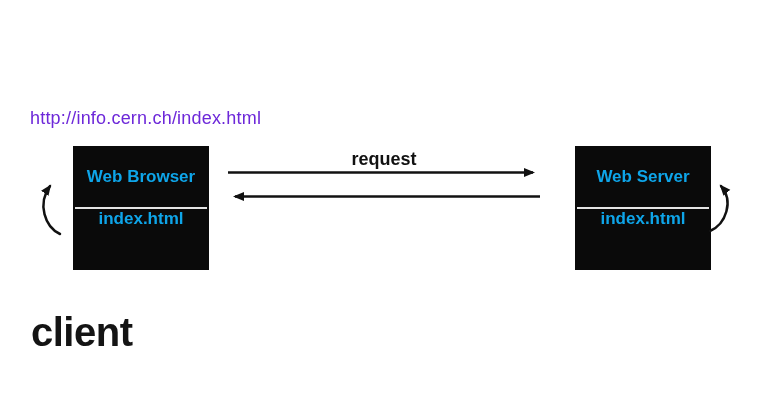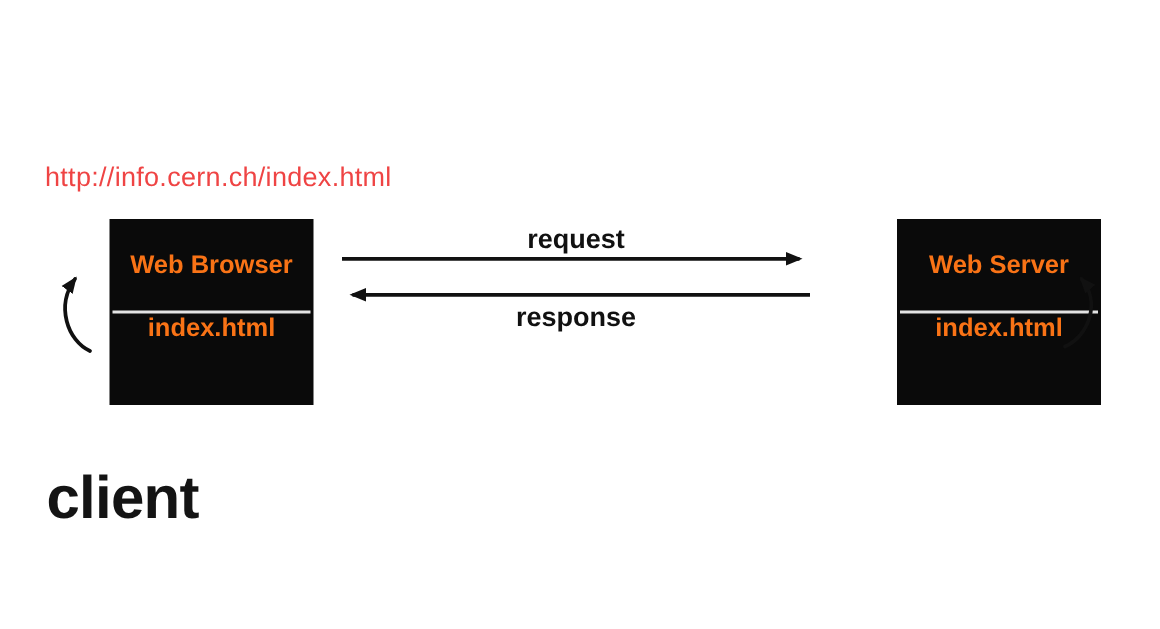--- a/index.html
+++ b/index.html
@@ -10,21 +10,21 @@
   }
   .canvas {
     position: relative;
     width: 773px;
     height: 419px;
     background: #ffffff;
     overflow: hidden;
   }
   .url-text {
     position: absolute;
-    color: #ef4444;
+    color: #6d28d9;
     font-size: 18px;
     font-weight: 400;
     white-space: nowrap;
     letter-spacing: 0.2px;
   }
   .url-left { left: 30px; top: 108px; }
   .url-right { left: 570px; top: 286px; width: 142px; text-align: right; }
   .node-box {
     position: absolute;
     top: 146px;
@@ -45,27 +45,27 @@
     margin: 0 2px;
     background: #e3e3e3;
   }
   .node-box .cell-bottom {
     flex: 1;
     display: flex;
     align-items: flex-start;
     justify-content: center;
   }
   .node-box .box-text {
-    color: #f97316;
+    color: #0ea5e9;
     font-size: 17px;
     font-weight: 700;
     white-space: nowrap;
   }
   .box-client { left: 73px; }
-  .box-server { left: 598px; }
+  .box-server { left: 575px; }
   .flow-label {
     position: absolute;
     color: #111111;
     font-size: 18px;
     font-weight: 700;
     width: 200px;
     text-align: center;
     white-space: nowrap;
   }
   .label-request { left: 284px; top: 149px; }
@@ -123,18 +123,17 @@
         <path d="M0,0.5 L11,5 L0,9.5 Z" fill="#111111"></path>
       </marker>
     </defs>
     <line x1="228" y1="172.5" x2="533" y2="172.5" stroke="#111111" stroke-width="2.5" marker-end="url(#ah)"></line>
     <line x1="540" y1="196.5" x2="235" y2="196.5" stroke="#111111" stroke-width="2.5" marker-end="url(#ah)"></line>
     <path d="M 60 234 C 45 227, 37 204, 50 186" fill="none" stroke="#111111" stroke-width="2.5" stroke-linecap="round" marker-end="url(#ah)"></path>
     <path d="M 710 231 C 726 224, 734 201, 721 186" fill="none" stroke="#111111" stroke-width="2.5" stroke-linecap="round" marker-end="url(#ah)"></path>
   </svg>
 
   <div class="flow-label label-request">request</div>
-  <div class="flow-label label-response">response</div>
 
 
   <div class="big-label label-client">client</div>
 
 </div>
 
 </body></html>

